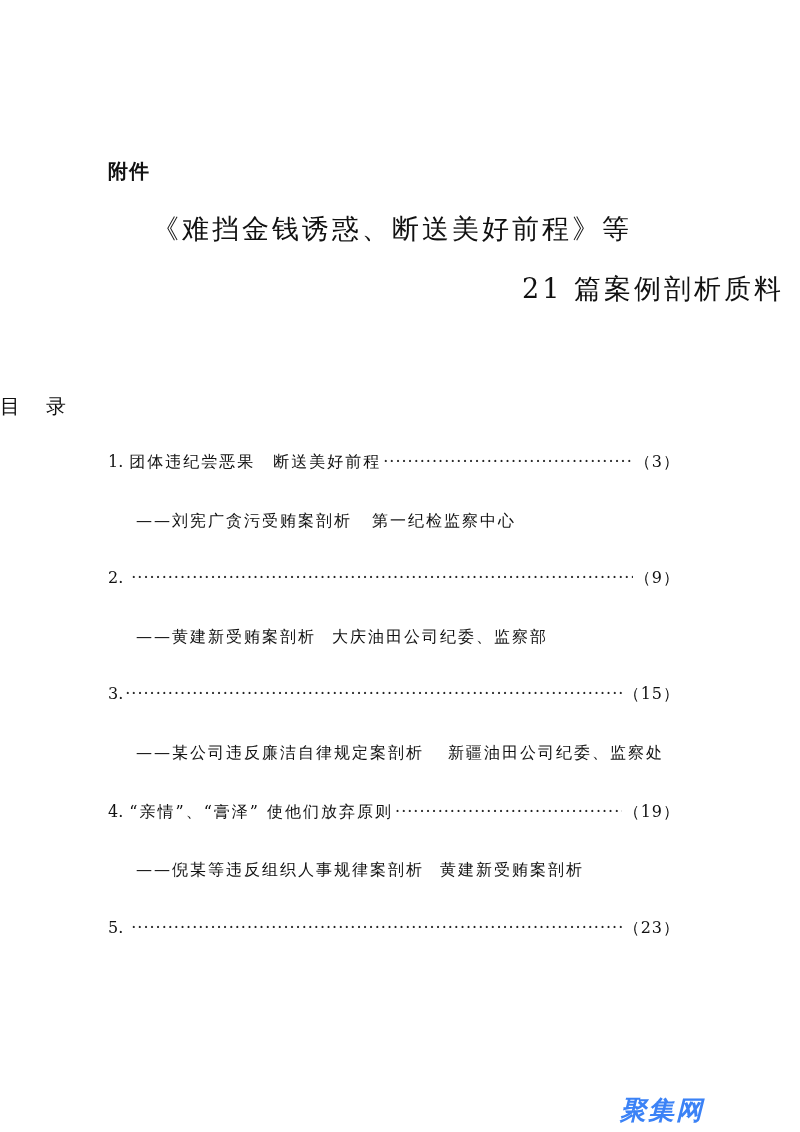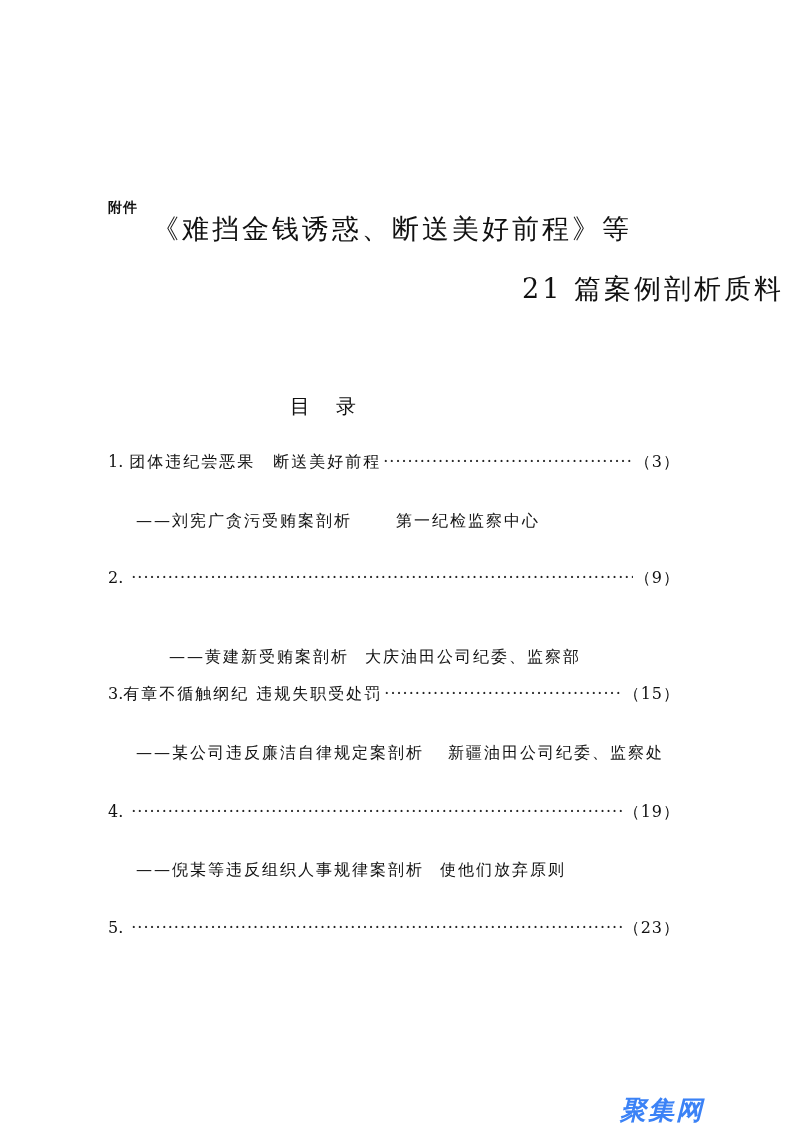--- a/index.html
+++ b/index.html
@@ -1,30 +1,30 @@
 <!DOCTYPE html>
 <html><head>
 <meta charset="utf-8">
 <style>
   html, body { margin: 0; padding: 0; }
   body {
     width: 800px; height: 1132px; background: #ffffff; position: relative; overflow: hidden;
     font-family: "DejaVu Serif", "Liberation Serif", serif; color: #111;
   }
   .attachment {
-    position: absolute; left: 108px; top: 158px; font-size: 14px; font-weight: bold;
-    font-family: "DejaVu Sans", sans-serif; letter-spacing: 1px; margin-top: 41px;
+    position: absolute; left: 108px; top: 158px; font-size: 20px; font-weight: bold;
+    font-family: "DejaVu Sans", sans-serif; letter-spacing: 1px;
   }
   .title {
     position: absolute; left: 0; width: 784px; text-align: center; font-size: 27px; letter-spacing: 3px;
   }
   .title.l1 { top: 211px; }
   .title.l2 { top: 271px; text-align: right; }
   .toc-heading {
-    position: absolute; left: 0; width: 648px; text-align: center; top: 393px; font-size: 20px; letter-spacing: 2px;
+    position: absolute; left: 0; width: 648px; text-align: left; top: 393px; font-size: 20px; letter-spacing: 2px;
   }
   .toc-heading span + span { margin-left: 24px; }
   .entry {
     position: absolute; left: 108px; width: 572px; display: flex; align-items: baseline;
     font-size: 16px; white-space: nowrap;
   }
   .entry .num { margin-right: 6px; }
   .entry .text { letter-spacing: 2px; }
   .entry .dots {
     flex: 1; overflow: hidden; margin: 0 2px; letter-spacing: 1px; color: #222;
@@ -54,49 +54,49 @@
   <span>目</span><span>录</span>
 </div>
 
 <div class="entry" style="top:452px;">
   <span class="num">1.</span>
   <span class="text">团体违纪尝恶果　断送美好前程</span>
   <span class="dots"></span>
   <span class="page">（3）</span>
 </div>
 <div class="sub" style="top:511px;">
-  <span>——刘宪广贪污受贿案剖析</span><span class="org" style="margin-left:44px;">第一纪检监察中心</span>
+  <span>——刘宪广贪污受贿案剖析</span><span class="org" style="margin-left:20px;">第一纪检监察中心</span>
 </div>
 
 <div class="entry" style="top:568px;">
   <span class="num">2.</span>
   <span class="dots"></span>
   <span class="page">（9）</span>
 </div>
-<div class="sub" style="top:647px;margin-left:33px;">
+<div class="sub" style="top:627px;">
   <span>——黄建新受贿案剖析</span><span class="org" style="margin-left:16px;">大庆油田公司纪委、监察部</span>
 </div>
 
 <div class="entry" style="top:684px;">
   <span class="num" style="margin-right:0;">3.</span>
-  <span class="text">有章不循触纲纪 违规失职受处罚</span>
   <span class="dots"></span>
   <span class="page">（15）</span>
 </div>
 <div class="sub" style="top:743px;">
   <span>——某公司违反廉洁自律规定案剖析</span><span class="org" style="margin-left:24px;">新疆油田公司纪委、监察处</span>
 </div>
 
 <div class="entry" style="top:802px;">
   <span class="num">4.</span>
+  <span class="text">“亲情”、“膏泽” 使他们放弃原则</span>
   <span class="dots"></span>
   <span class="page">（19）</span>
 </div>
 <div class="sub" style="top:860px;">
-  <span>——倪某等违反组织人事规律案剖析</span><span class="org" style="margin-left:16px;">使他们放弃原则</span>
+  <span>——倪某等违反组织人事规律案剖析</span><span class="org" style="margin-left:16px;">黄建新受贿案剖析</span>
 </div>
 
 <div class="entry" style="top:918px;">
   <span class="num">5.</span>
   <span class="dots"></span>
   <span class="page">（23）</span>
 </div>
 
 <div class="watermark">聚集网</div>
 

